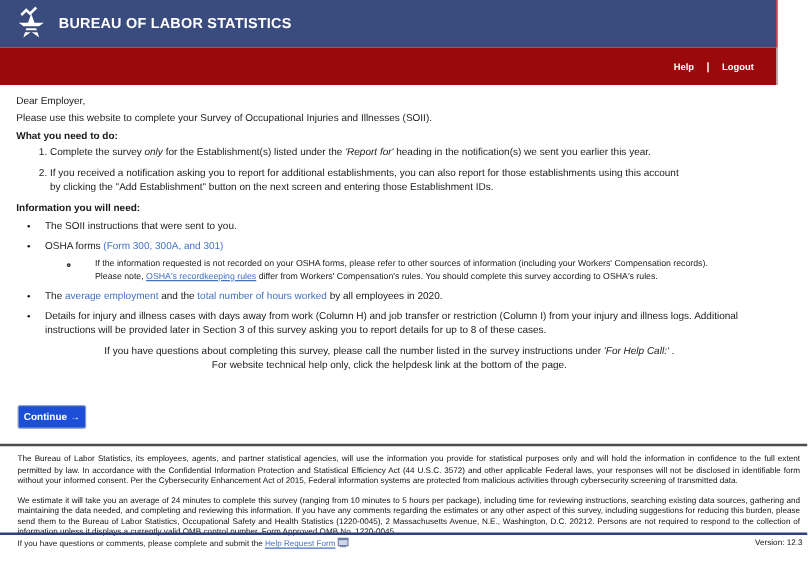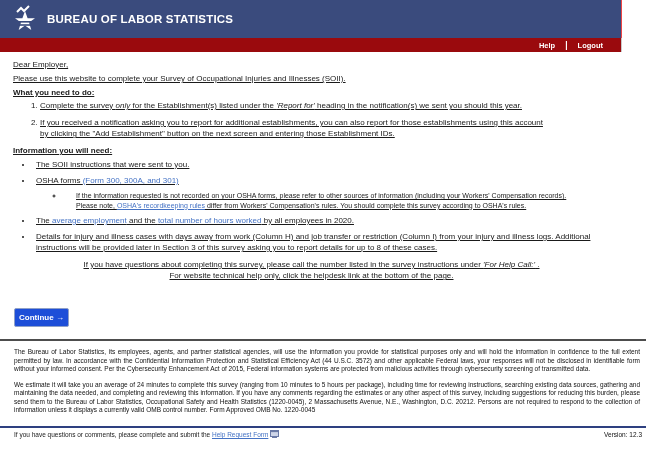--- a/index.html
+++ b/index.html
@@ -13,28 +13,28 @@
   
   .masthead{
     background:#3a4b7d;height:38px;display:flex;align-items:center;
     padding-left:11px;box-sizing:border-box;border-right:1px solid #ef4444;
   }
   .logo{display:inline-flex;margin-right:8px;}
   .masthead-agency{color:#ffffff;font-weight:bold;font-size:11.5px;letter-spacing:.2px;line-height:13px;}
   .masthead-survey{color:#dfe3f2;font-size:8.5px;line-height:11px;}
   
   .redbar{
-    background:#9a0a0d;height:14px;display:flex;align-items:center;
+    background:#9a0a0d;height:30px;display:flex;align-items:center;
     justify-content:flex-end;padding-right:18px;box-sizing:border-box;
     border-right:1px solid #c9c9c9;
   }
   .redbar a{color:#ffffff;font-size:7.5px;font-weight:bold;text-decoration:none;cursor:pointer;}
   .nav-sep{color:#ffffff;font-size:8.5px;font-weight:bold;margin:0 10px;}
   
-  .content{padding:7px 12px 0 13px;font-size:8px;line-height:11px;text-decoration:underline;}
+  .content{padding:7px 12px 0 13px;font-size:8px;line-height:11px;}
   .content p{margin:0 0 3px 0;}
   .salutation{margin-bottom:2px;}
   .section-heading{font-weight:bold;margin:3px 0 2px 0 !important;}
   ol.todo{margin:2px 0 4px 0;padding-left:27px;}
   ol.todo li{margin-bottom:6px;}
   ol.todo li.wrap{max-width:505px;}
   ul.info-list{margin:3px 0 6px 0;padding-left:20px;list-style-type:disc;}
   ul.info-list>li{margin-bottom:5px;padding-left:3px;}
   ul.sub-list{margin:5px 0 2px 0;padding-left:28px;list-style-type:circle;}
   ul.sub-list>li{font-size:7px;line-height:9.5px;padding-left:12px;}
@@ -93,21 +93,21 @@
     <span class="nav-sep">|</span>
     <a>Logout</a>
   </nav>
 
   <main class="content">
     <p class="salutation">Dear Employer,</p>
     <p>Please use this website to complete your Survey of Occupational Injuries and Illnesses (SOII).</p>
 
     <p class="section-heading">What you need to do:</p>
     <ol class="todo">
-      <li><span>Complete the survey </span><em>only</em><span> for the Establishment(s) listed under the </span><em>'Report for'</em><span> heading in the notification(s) we sent you should this year.</span></li>
+      <li><span>Complete the survey </span><em>only</em><span> for the Establishment(s) listed under the </span><em>'Report for'</em><span> heading in the notification(s) we sent you earlier this year.</span></li>
       <li class="wrap">If you received a notification asking you to report for additional establishments, you can also report for those establishments using this account by clicking the "Add Establishment" button on the next screen and entering those Establishment IDs.</li>
     </ol>
 
     <p class="section-heading">Information you will need:</p>
     <ul class="info-list">
       <li>The SOII instructions that were sent to you.</li>
       <li>
         <span>OSHA forms </span><a class="link">(Form 300, 300A, and 301)</a>
         <ul class="sub-list">
           <li><span>If the information requested is not recorded on your OSHA forms, please refer to other sources of information (including your Workers' Compensation records).</span><br><span>Please note, </span><a class="link u">OSHA's recordkeeping rules</a><span> differ from Workers' Compensation's rules. You should complete this survey according to OSHA's rules.</span></li>

